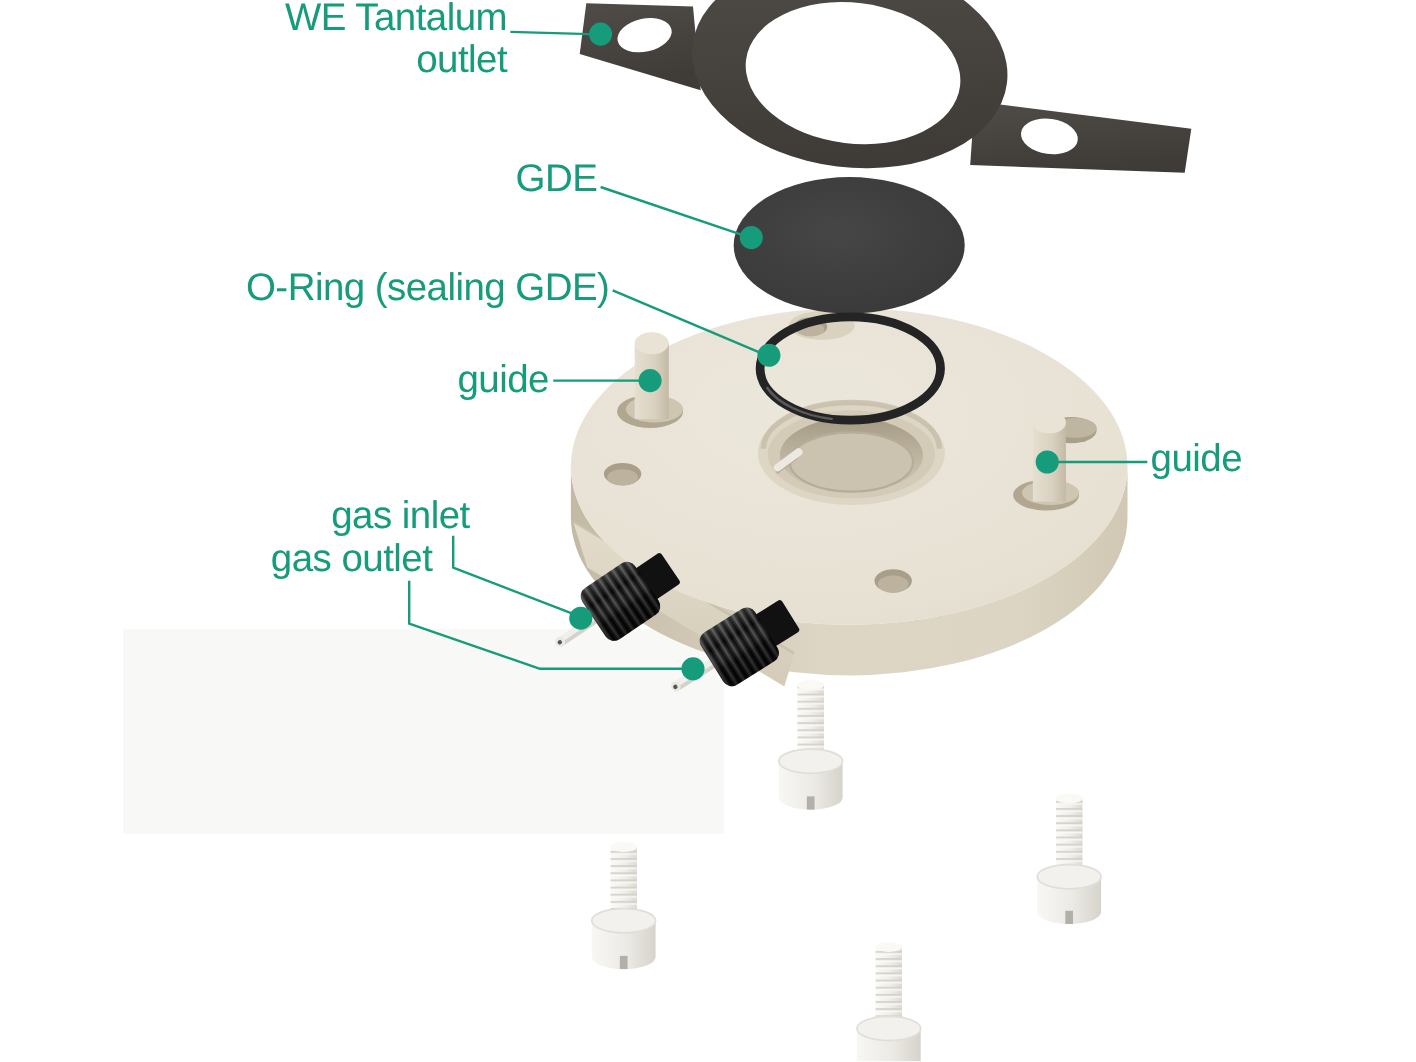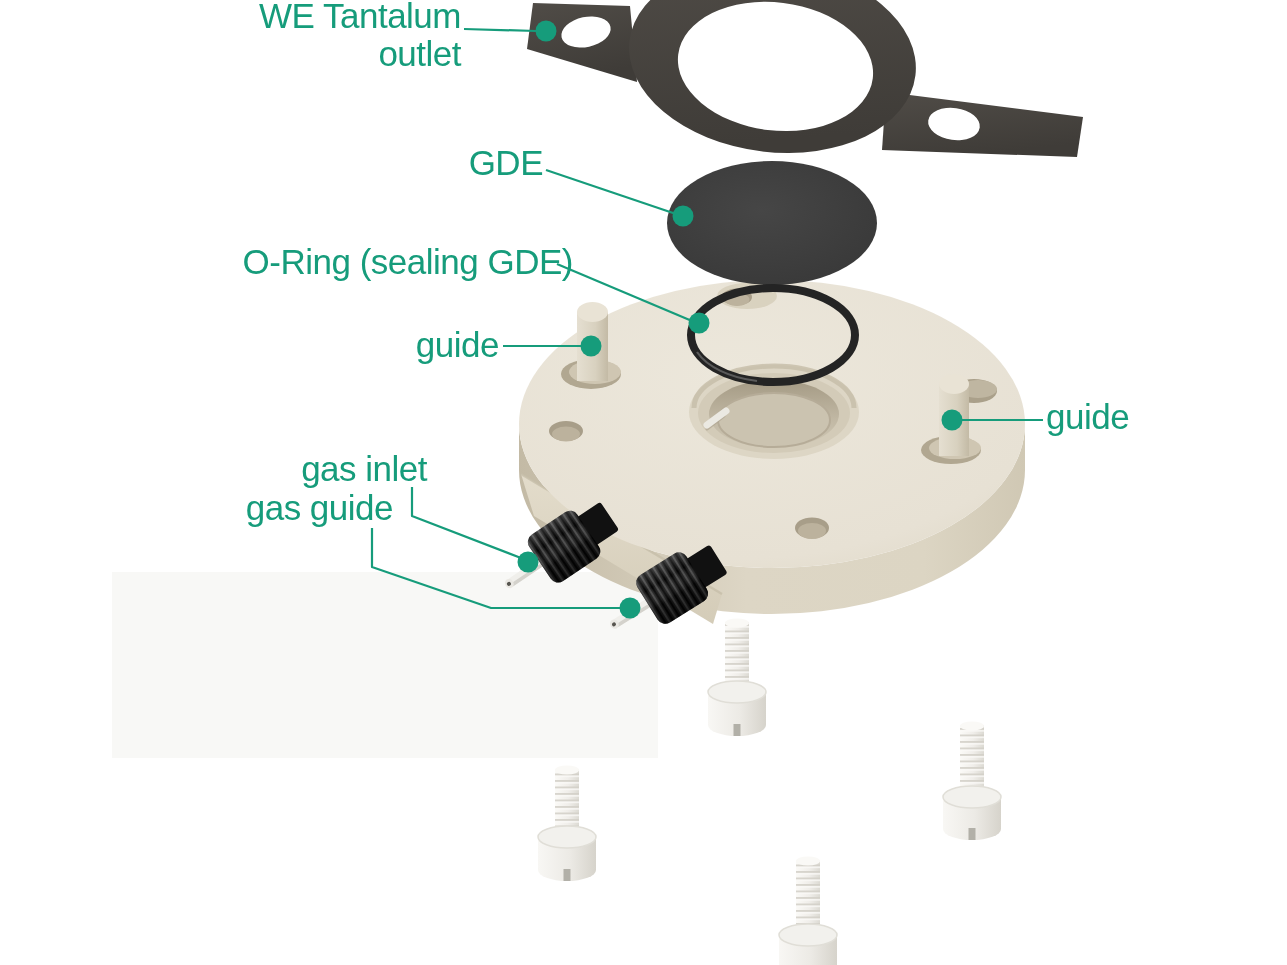--- a/index.html
+++ b/index.html
@@ -224,19 +224,19 @@
     <circle cx="528" cy="562" r="10.5"></circle>
     <circle cx="630" cy="608" r="10.5"></circle>
   </g>
 </svg>
 
 <div class="label" style="right:826px; top:-3px;">
   <div>WE Tantalum</div>
   <div>outlet</div>
 </div>
 <div class="label" style="right:744px; top:144px;">GDE</div>
-<div class="label" style="right:714px; top:243px;">O-Ring (sealing GDE)</div>
+<div class="label" style="right:733px; top:243px;">O-Ring (sealing GDE)</div>
 <div class="label" style="right:788px; top:326px;">guide</div>
 <div class="label align-left" style="left:1046px; top:398px;">guide</div>
 <div class="label" style="right:860px; top:450px;text-align:right;">gas inlet</div>
-<div class="label" style="right:894px; top:489px;">gas guide</div>
+<div class="label" style="right:894px; top:489px;">gas outlet</div>
 
 </div>
 
 </body></html>

